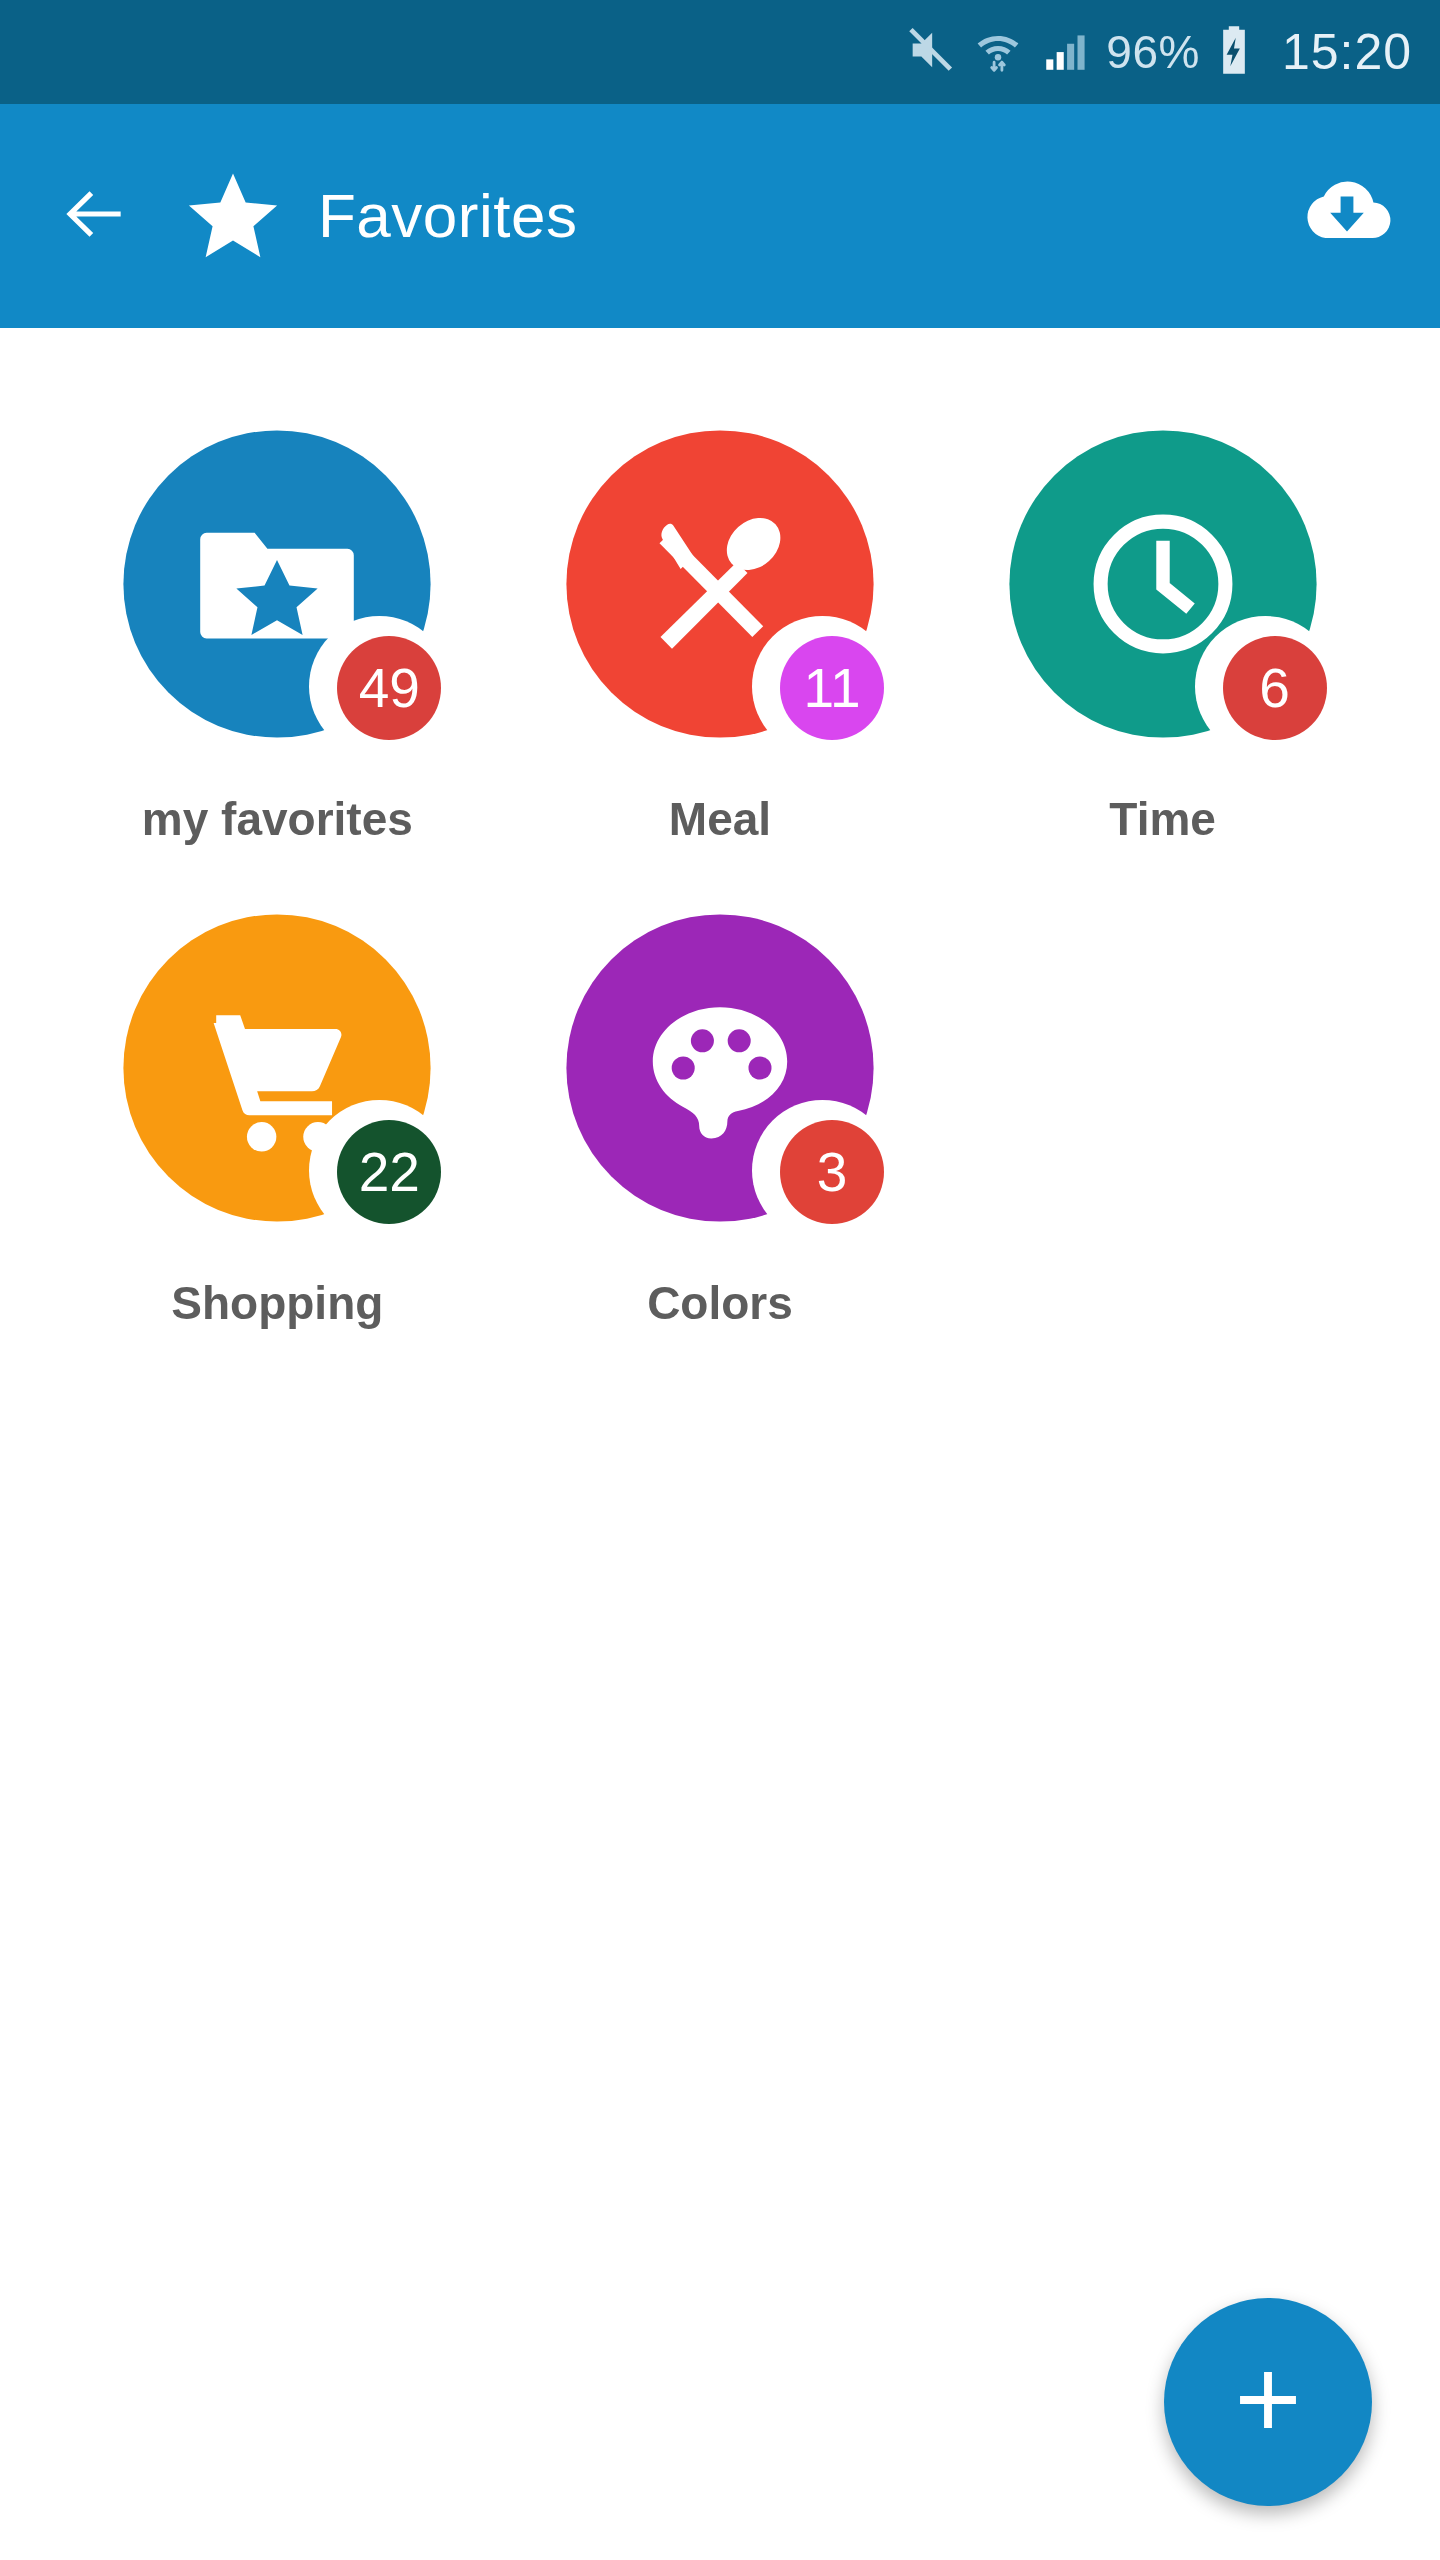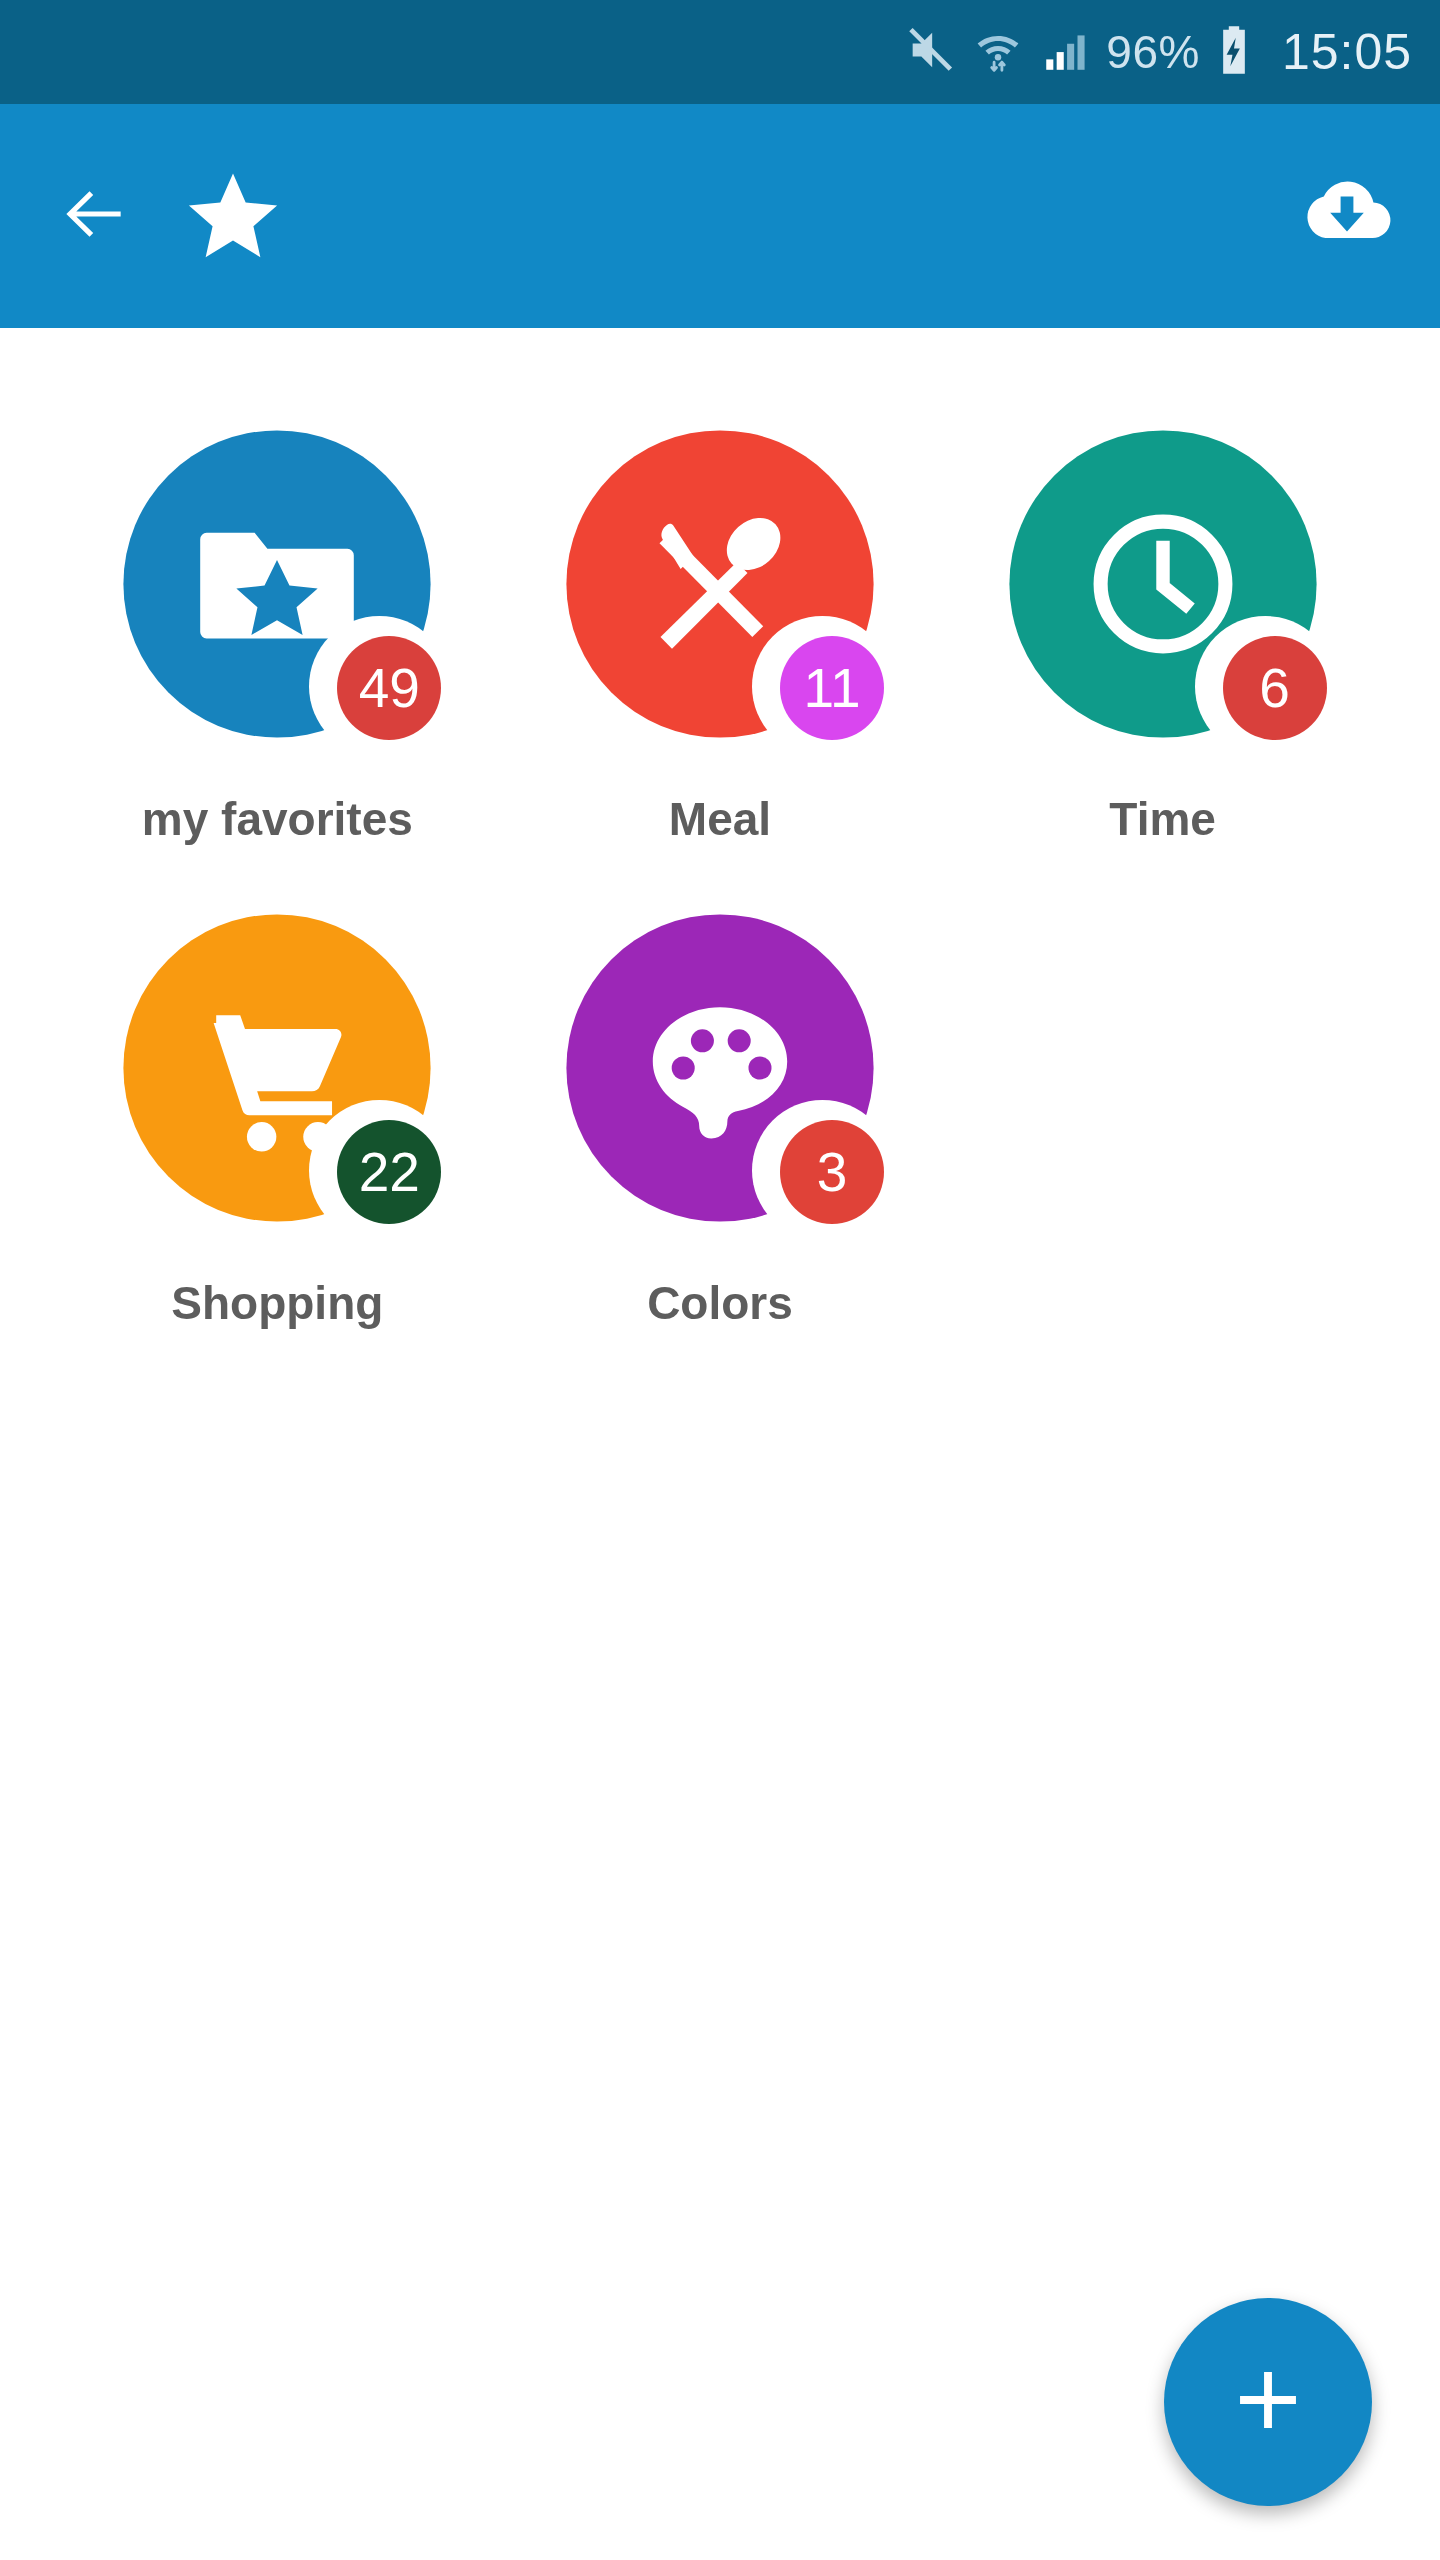--- a/index.html
+++ b/index.html
@@ -202,40 +202,41 @@
 
     <span class="status-text">96%</span>
 
     <span class="status-icon">
       <svg width="36" height="52" viewBox="0 0 14 24">
         <path d="M4.6 1h4.8v1.6H12V23H2V2.6h2.6V1z" fill="#dceaf2"></path>
         <path d="M7.8 6.4 3.6 14.2h2.7l-1 5.3 4.4-8.2H7l0.8-4.9z" fill="#0a4f6e"></path>
       </svg>
     </span>
 
-    <span class="status-clock">15:05</span>
+    <span class="status-clock">15:20</span>
   </div>
 </div>
 
 <div class="app-bar">
 
   <div class="back-btn">
     <span>
       <svg width="74" height="74" viewBox="0 0 24 24">
         <path d="M20 12H4M10.5 5.2 3.6 12l6.9 6.8" stroke="#ffffff" stroke-width="1.7" fill="none" stroke-linecap="butt" stroke-linejoin="miter"></path>
       </svg>
     </span>
   </div>
 
   <div class="title-star">
     <svg width="98" height="98" viewBox="0 0 24 24">
       <path d="M12 1.6l3.1 7.1 7.7.7-5.8 5.1 1.7 7.6L12 18l-6.7 4.1 1.7-7.6L1.2 9.4l7.7-.7z" fill="#ffffff"></path>
     </svg>
   </div>
 
+  <div class="app-title">Favorites</div>
 
   <div class="app-bar-spacer"></div>
 
   <div class="cloud-btn">
     <span>
       <svg width="96" height="96" viewBox="0 0 24 24">
         <path d="M18.6 9.1A6.6 6.6 0 0 0 6.2 7.6 5.3 5.3 0 0 0 6.6 18h11.6a4.45 4.45 0 0 0 .4-8.9z" fill="#ffffff"></path>
         <path d="M10.4 7.6h3.2v4.1h2.6L12 16.4l-4.2-4.7h2.6z" fill="#1189c6"></path>
       </svg>
     </span>

